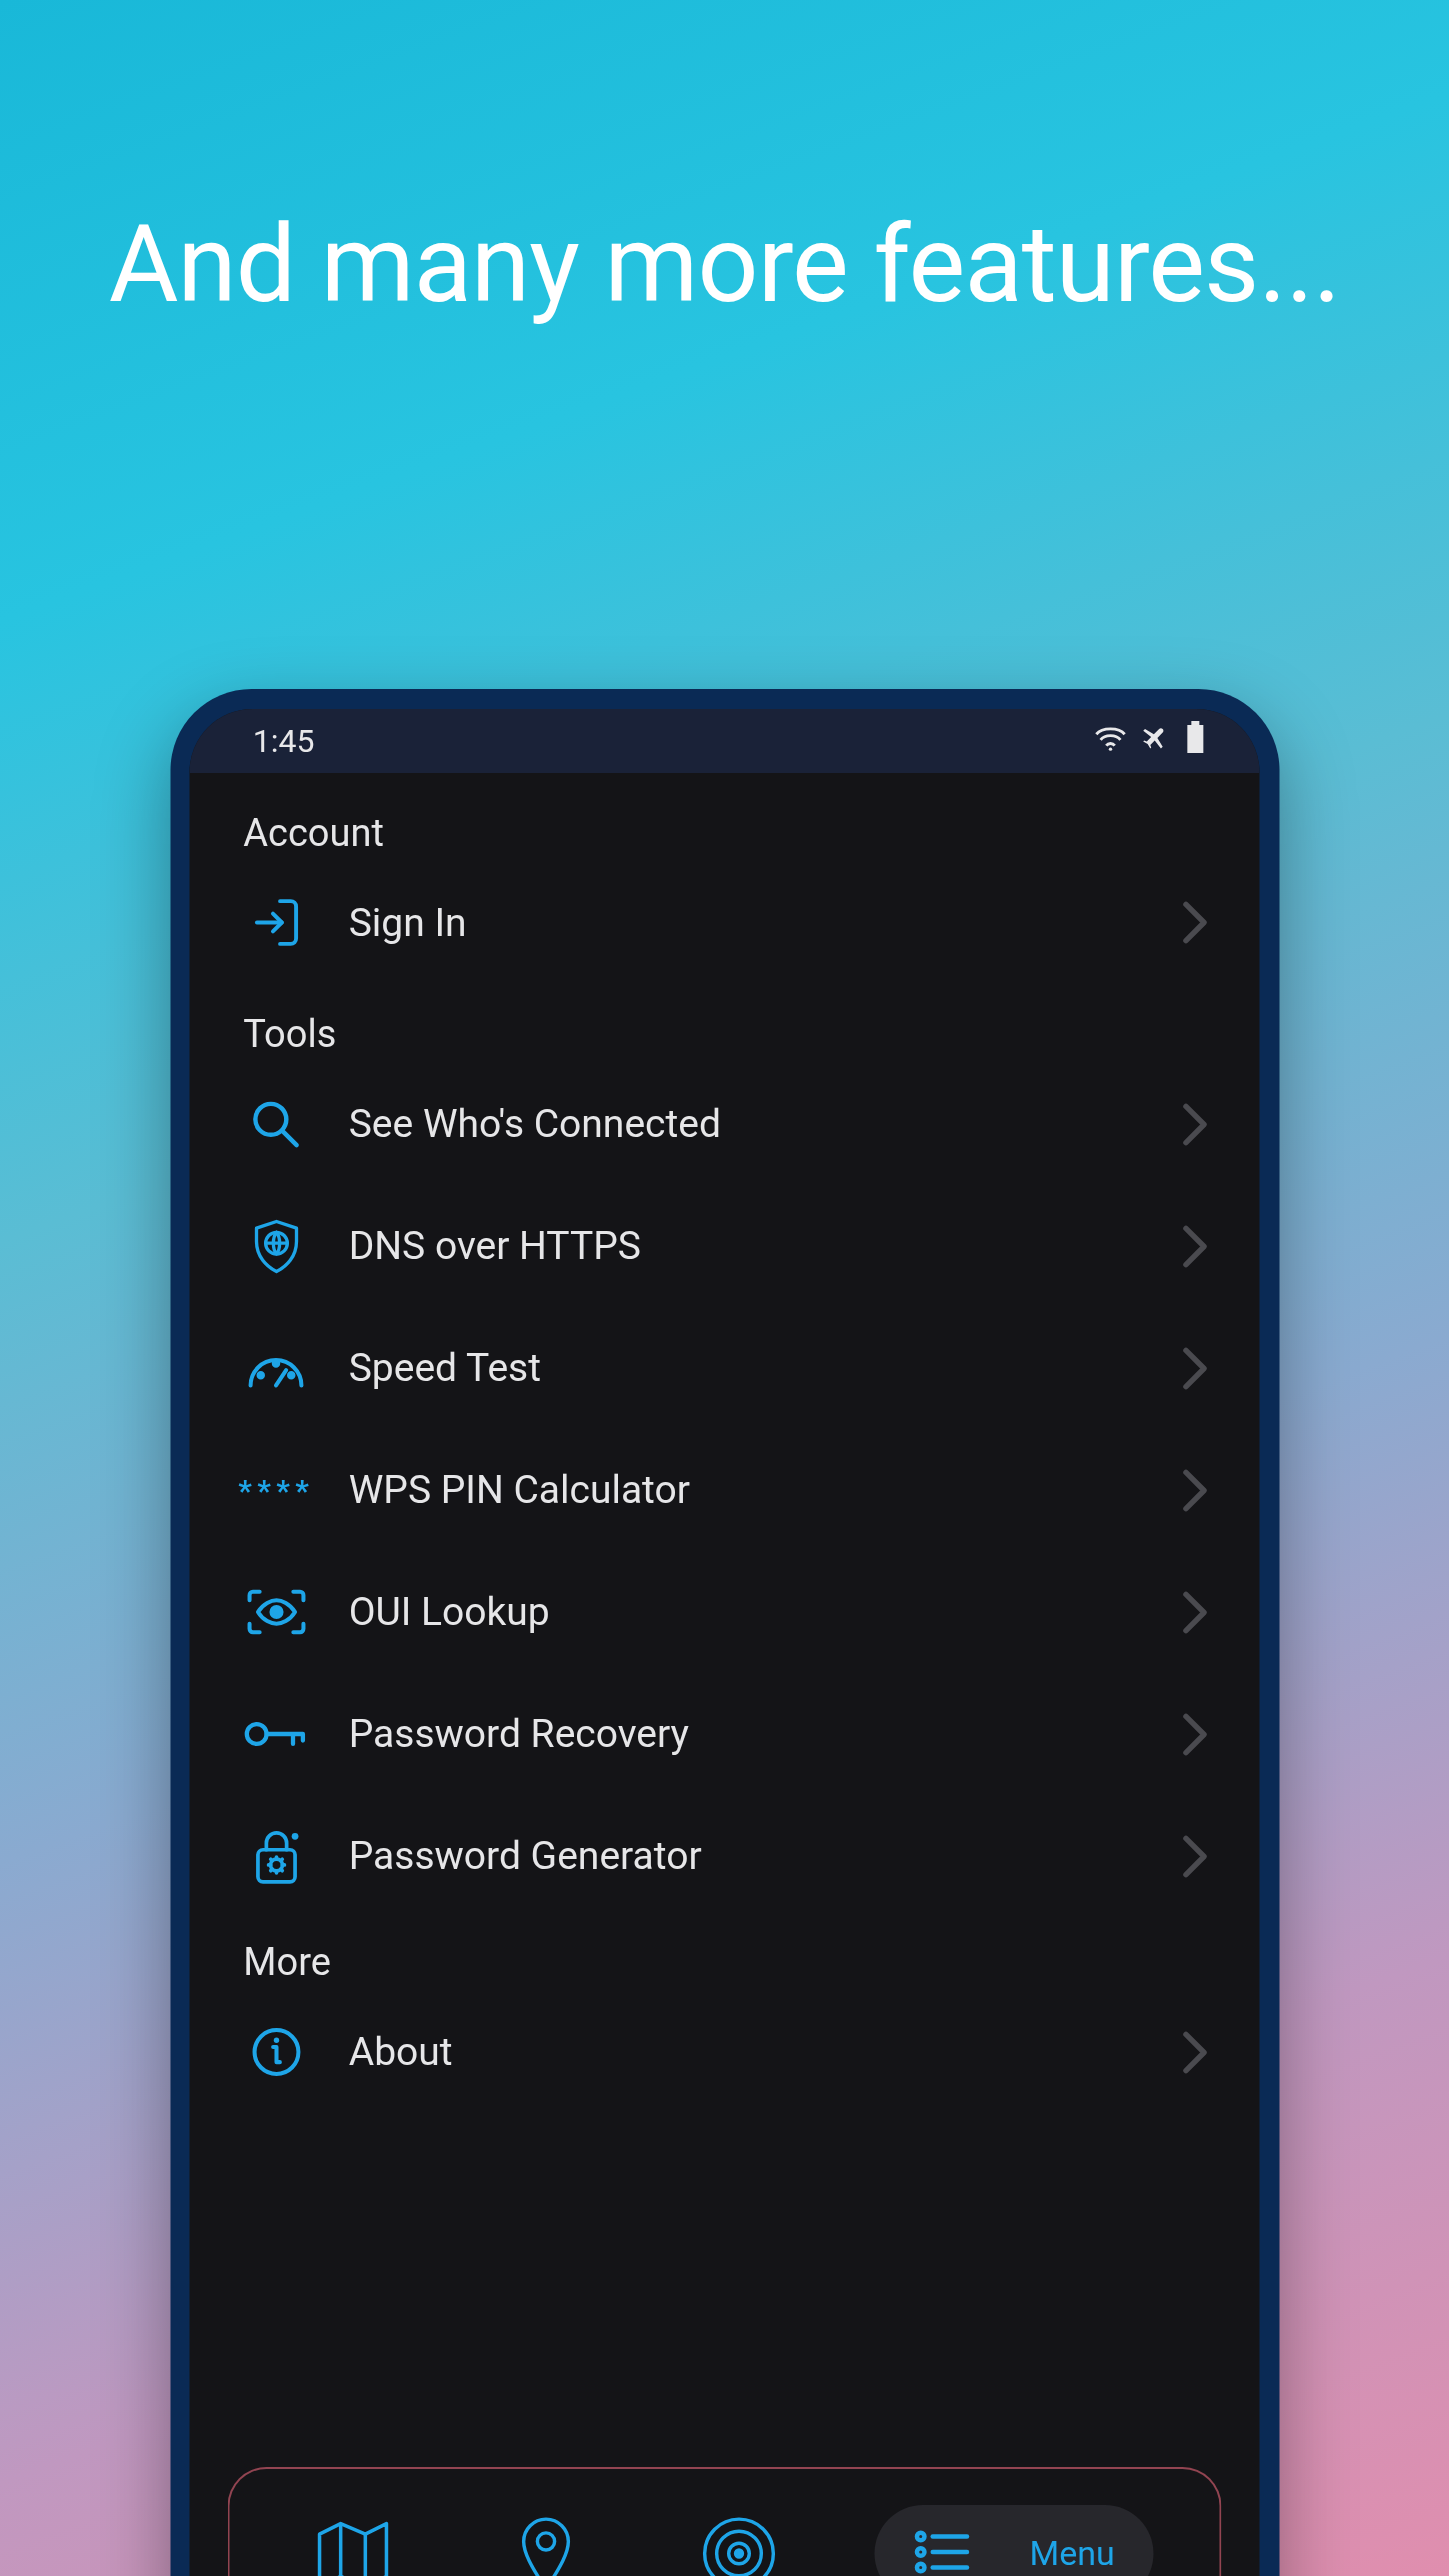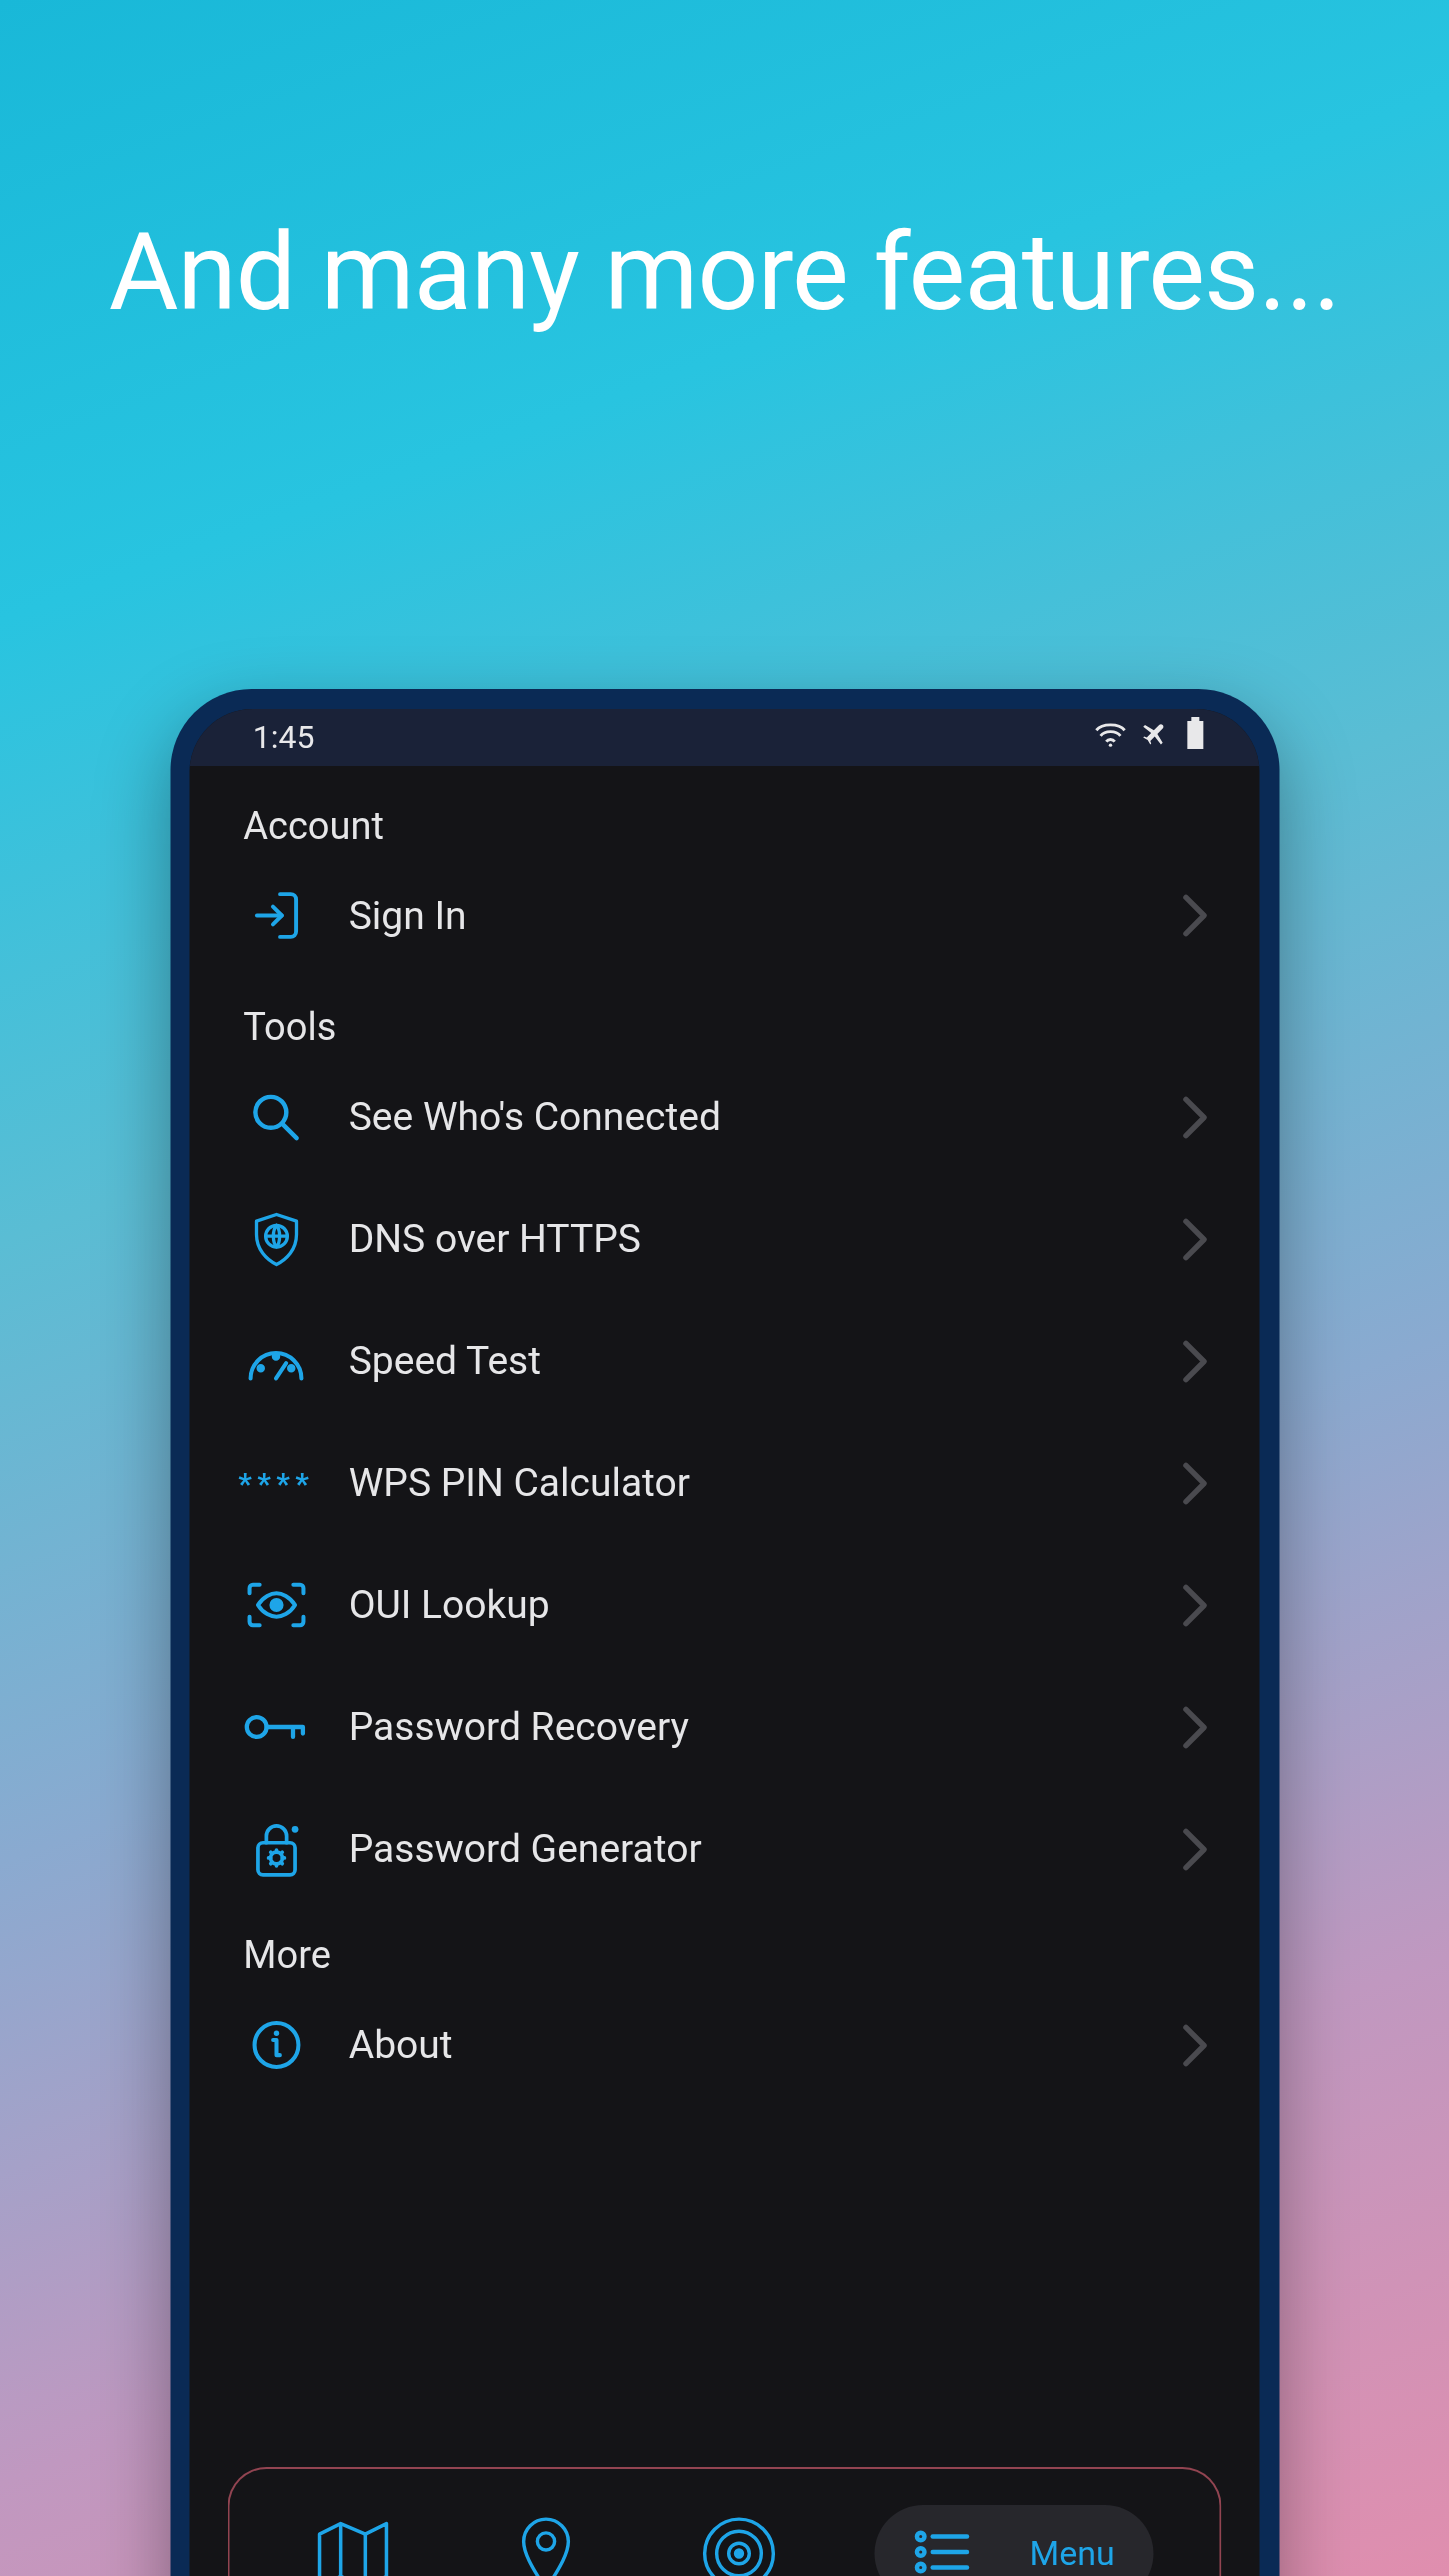--- a/index.html
+++ b/index.html
@@ -7,21 +7,21 @@
   body {
     width: 1449px;
     height: 2576px;
     background: linear-gradient(160deg, #19b8d8 0%, #28c4e0 20%, #5abdd4 40%, #8aaad0 60%, #c098c0 80%, #e08eae 100%);
     font-family: -apple-system, BlinkMacSystemFont, "Segoe UI", Roboto, sans-serif;
     overflow: hidden;
     position: relative;
   }
   .headline {
     position: absolute;
-    top: 206px;
+    top: 198px;
     left: 0;
     width: 100%;
     text-align: center;
     color: #ffffff;
     font-size: 107px;
     font-weight: 400;
     line-height: 1.25;
     letter-spacing: -0.9px;
   }
   .phone {
@@ -40,21 +40,21 @@
     width: 100%;
     height: 100%;
     background: #141417;
     border-radius: 63px 63px 0 0;
     overflow: hidden;
     position: relative;
     display: flex;
     flex-direction: column;
   }
   .status-bar {
-    height: 57px;
+    height: 64px;
     background: #1a2238;
     display: flex;
     align-items: center;
     justify-content: space-between;
     padding: 0 54px 0 63px;
     color: #e8e8ea;
     font-size: 32px;
   }
   .status-icons { display: flex; align-items: center; gap: 14.3px; }
   .content {

